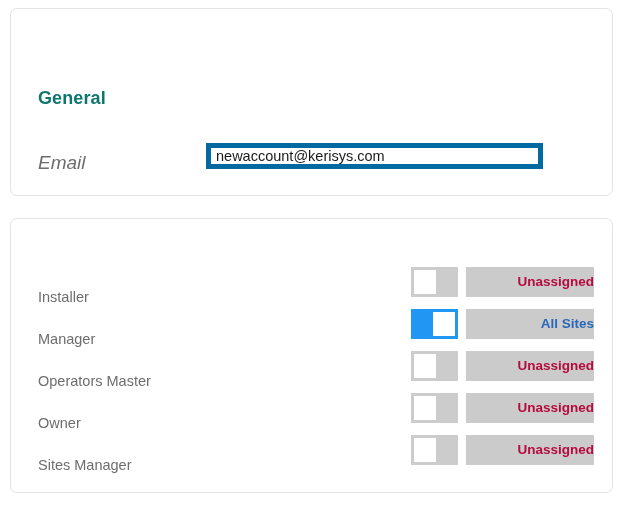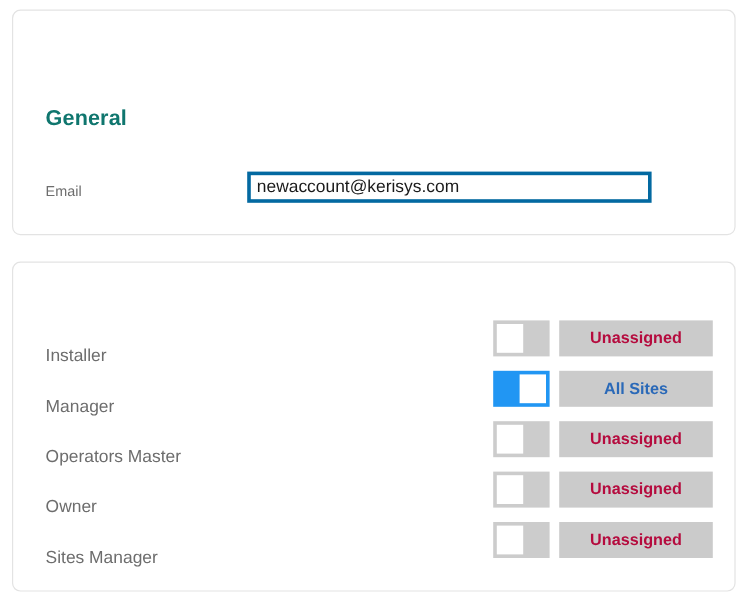--- a/index.html
+++ b/index.html
@@ -57,36 +57,37 @@
     position: absolute;
     left: 0;
     top: 134px;
     width: 100%;
     height: 34px;
   }
   .field-label {
     position: absolute;
     left: 27px;
     top: 9px;
-    font-size: 12px;
+    font-size: 19px;
     color: #6d6d6d;
+    font-style: italic;
   }
   .field-input {
     position: absolute;
     left: 195px;
     top: 0px;
     width: 337px;
     height: 26px;
     box-sizing: border-box;
     padding: 0 5px;
     font-family: "Liberation Sans", sans-serif;
     font-size: 14.5px;
     color: #1a1a1a;
     background: #ffffff;
-    border: 3px solid #0369a1;
+    border: 5px solid #0369a1;
     border-radius: 0;
     outline: none;
   }
 
   
   .roles-list {
     position: absolute;
     left: 0;
     top: 42px;
     width: 100%;
@@ -141,21 +142,21 @@
     top: 6px;
     width: 128px;
     height: 30px;
     box-sizing: border-box;
     border: 0;
     background: #cbcbcb;
     font-family: "Liberation Sans", sans-serif;
     font-size: 13.5px;
     font-weight: bold;
     color: #b50b3e;
-    text-align: center;
+    text-align: right;
     line-height: 30px;
     cursor: pointer;
     padding: 0;
   }
   .status-btn.is-assigned {
     color: #2a69b8;
   }
 </style>
 </head>
 <body>

